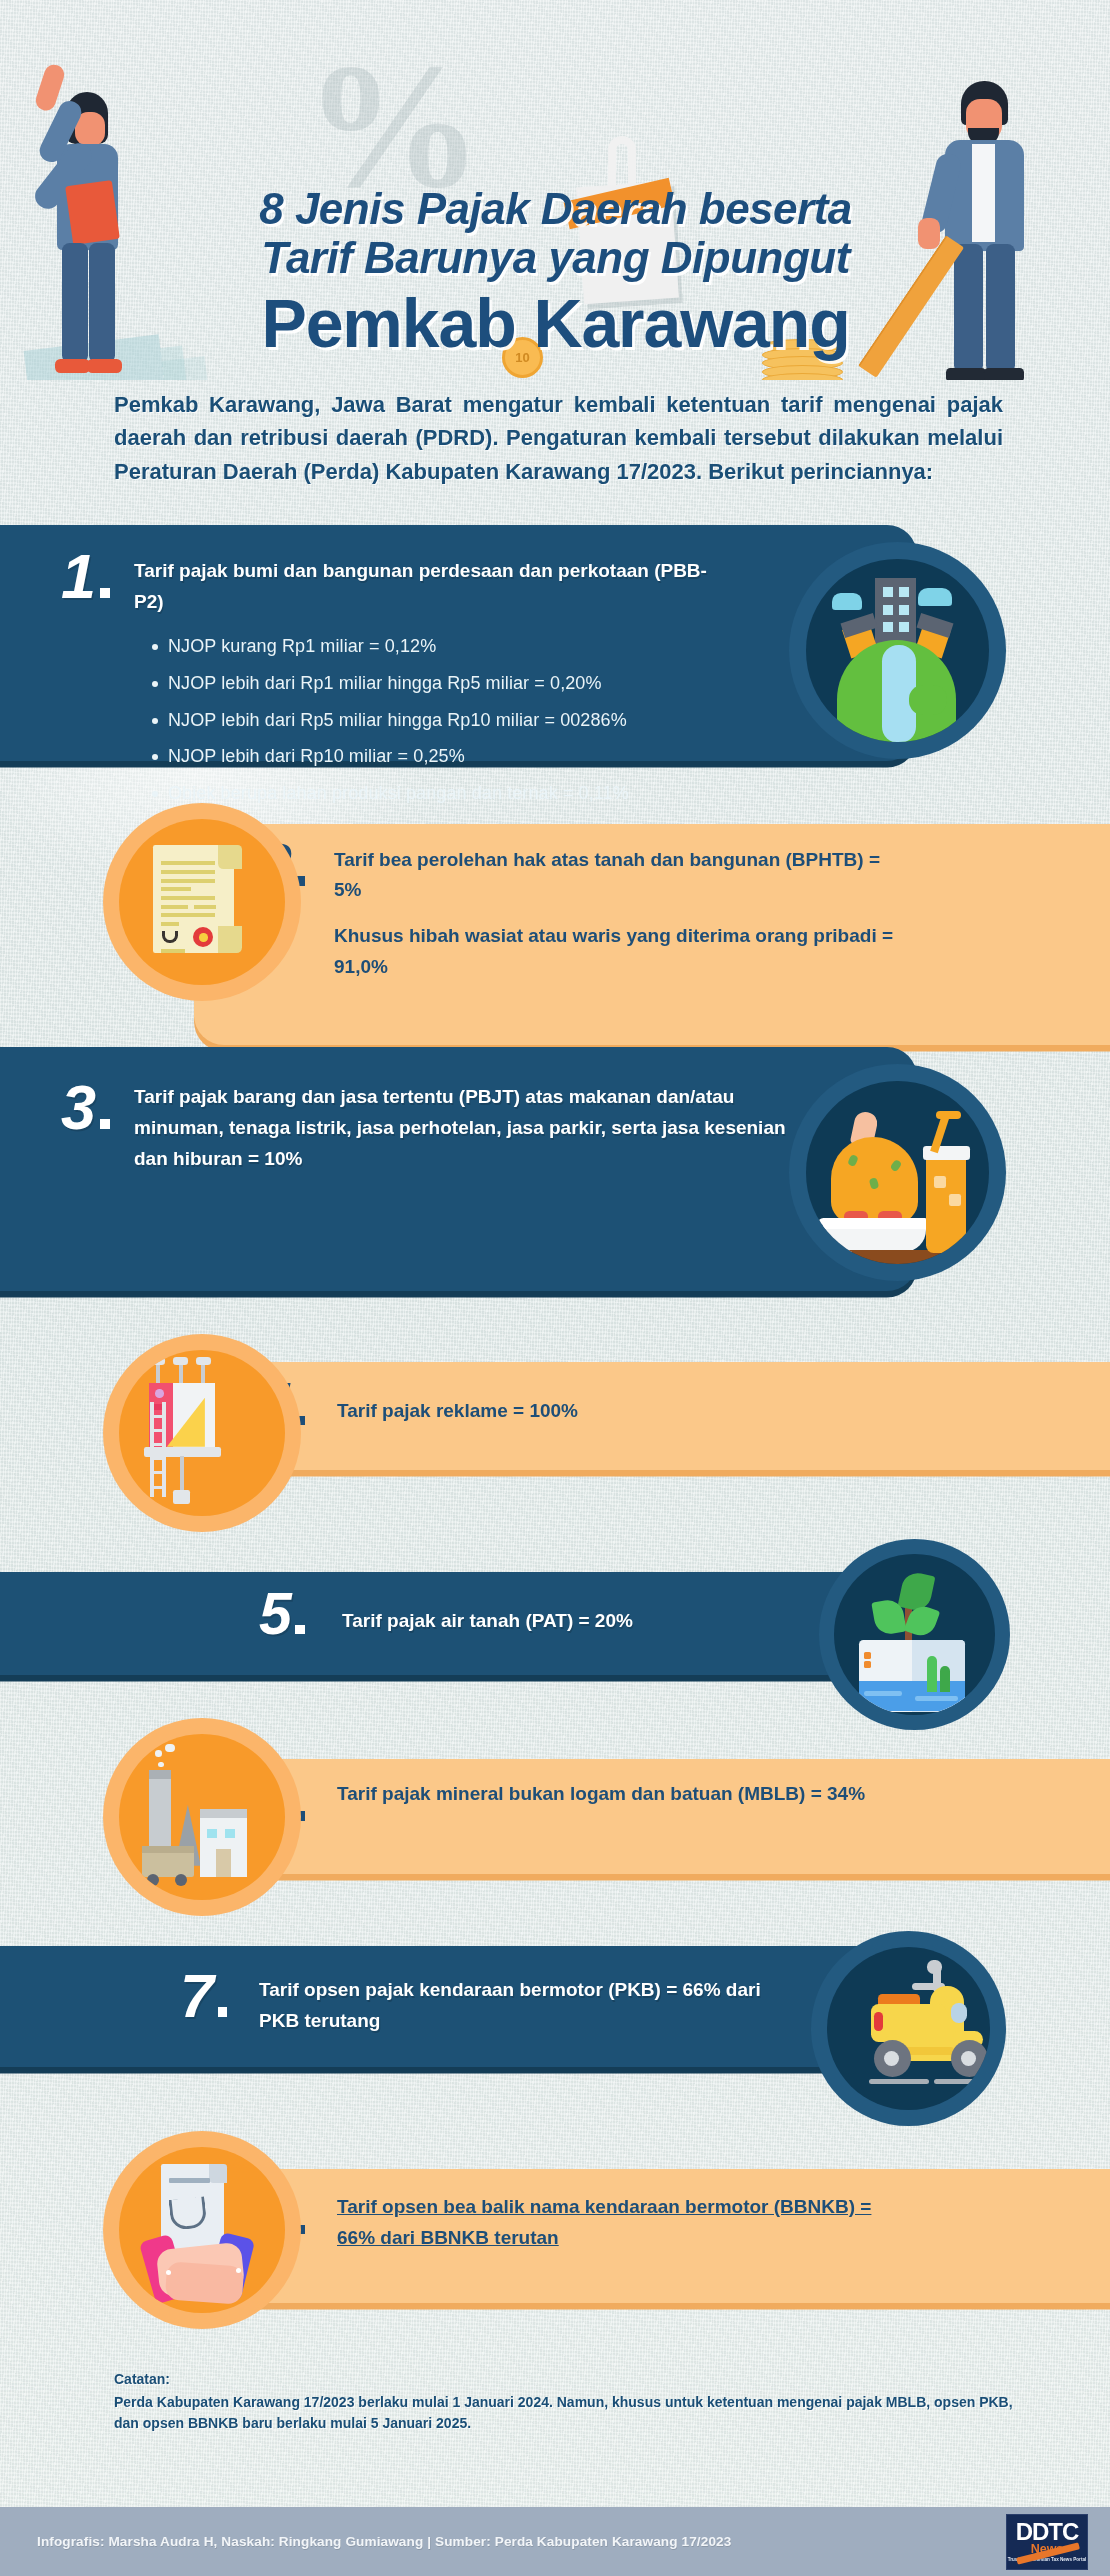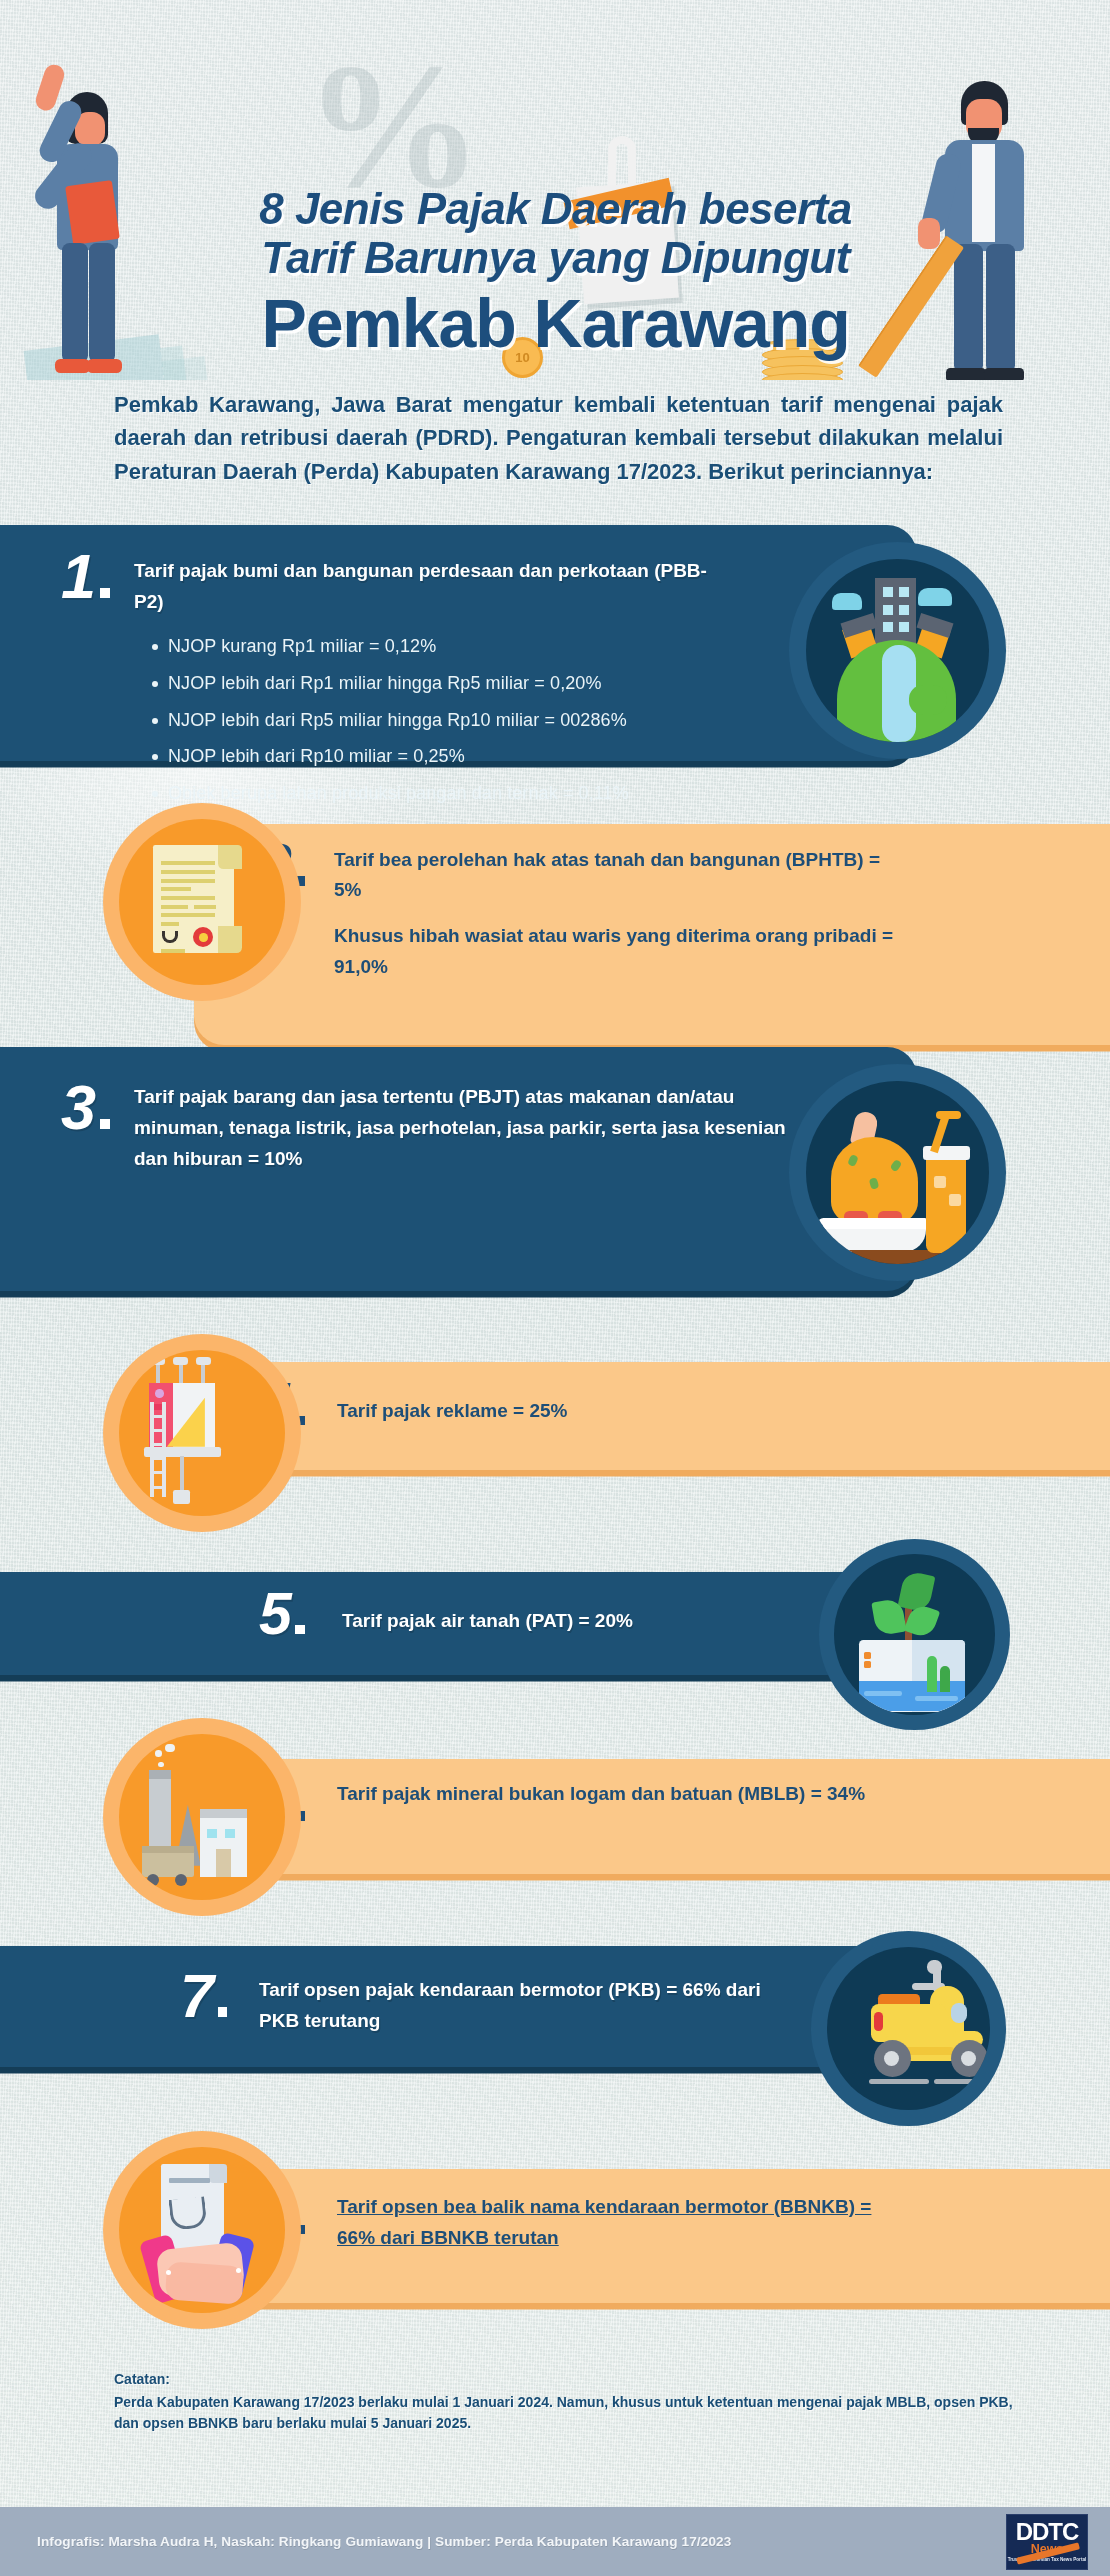--- a/index.html
+++ b/index.html
@@ -344,21 +344,21 @@
       <div class="ill" style="left:117px;top:65px;width:47px;height:14px;background:#f3f5f6;border-radius:3.3px;"></div>
       <div class="ill" style="left:130px;top:33px;width:7.6px;height:39px;background:#f6a623;transform:rotate(18deg);"></div>
       <div class="ill" style="left:130px;top:30px;width:25px;height:7.6px;background:#f6a623;border-radius:3.8px;"></div>
       <div class="ill" style="left:128px;top:95px;width:12px;height:12px;background:#fbd9a0;border-radius:2.2px;"></div>
       <div class="ill" style="left:143px;top:113px;width:12px;height:12px;background:#fbd9a0;border-radius:2.2px;"></div>
     </div>
   </div>
 
   <div class="bar bar-orange" style="top:1362px;height:108px;">
     <div class="num num-navy" style="left:64px;top:16.3px;font-size:61px;">4</div>
-    <div class="head-txt head-navy" style="left:143px;top:34px;width:542px;">Tarif pajak reklame = 25%</div>
+    <div class="head-txt head-navy" style="left:143px;top:34px;width:542px;">Tarif pajak reklame = 100%</div>
   </div>
   <div class="med med-orange" style="left:103px;top:1334px;width:198px;height:198px;">
     <div class="inner">
       <div class="ill" style="left:37px;top:12px;width:4.3px;height:23px;background:#c9cdd1;"></div>
       <div class="ill" style="left:60px;top:12px;width:4.3px;height:23px;background:#c9cdd1;"></div>
       <div class="ill" style="left:82px;top:12px;width:4.3px;height:23px;background:#c9cdd1;"></div>
       <div class="ill" style="left:31px;top:7.6px;width:15px;height:7.6px;background:#e2e6ea;border-radius:3.3px;"></div>
       <div class="ill" style="left:54px;top:7.6px;width:15px;height:7.6px;background:#e2e6ea;border-radius:3.3px;"></div>
       <div class="ill" style="left:77px;top:7.6px;width:15px;height:7.6px;background:#e2e6ea;border-radius:3.3px;"></div>
       <div class="ill" style="left:30px;top:33px;width:66px;height:65px;background:#f1f3f5;"></div>

